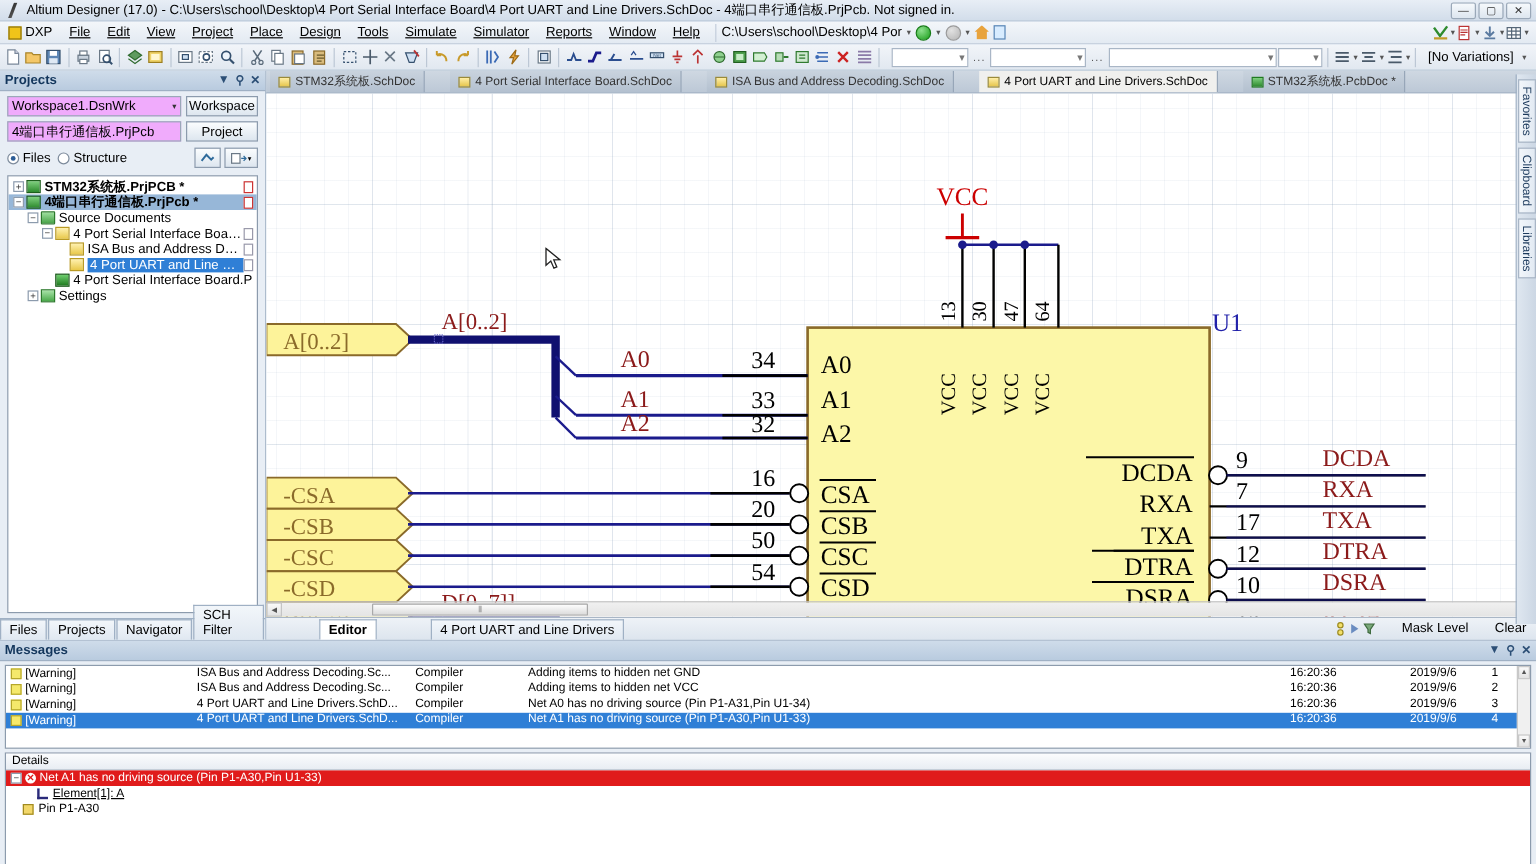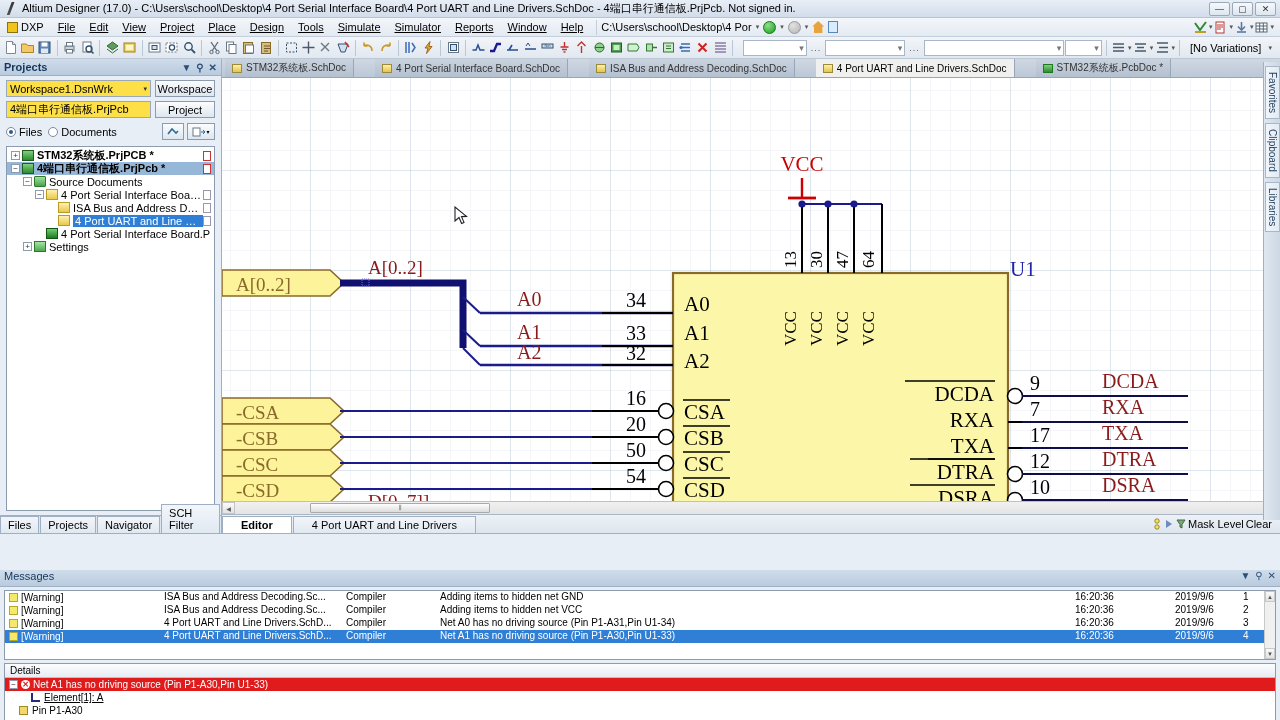--- a/index.html
+++ b/index.html
@@ -81,21 +81,21 @@
   .panel { width:222px; background:#e8eef5; border-right:1px solid #9fb0c4; display:flex; flex-direction:column; }
   .panel-head {
     height:17px; background:linear-gradient(#cfdcea,#b9cbdf);
     border-bottom:1px solid #9fb0c4;
     display:flex;align-items:center;padding:0 4px; font-weight:bold; font-size:11px; color:#13365c;
   }
   .panel-head .ph-btns { margin-left:auto; display:flex;gap:5px; color:#2c4f76; font-size:10px; }
   .panel-body { flex:1; padding:4px 6px; display:flex;flex-direction:column; gap:4px; }
   .row-combo { display:flex; gap:4px; }
   .combo {
-    flex:1; height:17px; border:1px solid #9aa8b8; background:#fde047;
+    flex:1; height:17px; border:1px solid #9aa8b8; background:#f0abfc;
     display:flex;align-items:center; padding:0 3px; font-size:11px;
   }
   .combo .cv { flex:1; white-space:nowrap; overflow:hidden; }
   .combo .ca { font-size:7px;color:#333; }
   .pbtn {
     width:60px;height:17px;border:1px solid #8c9bad;
     background:linear-gradient(#fbfdfe,#dde6ef);
     display:flex;align-items:center;justify-content:center;font-size:11px;
   }
   .radio-row { display:flex;align-items:center;gap:6px; margin-top:1px;}
@@ -173,30 +173,30 @@
   }
   .hthumb { position:absolute; top:1px; bottom:1px; left:88px; width:180px;
     background:linear-gradient(#fdfdfd,#dcdcdc); border:1px solid #a9a9a9; border-radius:1px;
     display:flex;align-items:center;justify-content:center;font-size:7px;color:#777;}
 
   .editor-status {
     height:19px; background:linear-gradient(#eef2f7,#dde5ee); border-top:1px solid #a9b6c6;
     display:flex; align-items:center; font-size:11px;
   }
   .es-left { display:flex; align-items:flex-end; height:100%; }
-  .es-right{ margin-left:auto; display:flex;align-items:center;gap:2px; padding-right:8px;}
-  .etab { padding:2px 18px;border:1px solid #9fb0c4;border-bottom:none;background:linear-gradient(#f2f6fa,#e0e8f1);margin-right:1px;font-size:11px;}
+  .es-right{ margin-left:auto; display:flex;align-items:center;gap:22px; padding-right:8px;}
+  .etab { padding:2px 7px;border:1px solid #9fb0c4;border-bottom:none;background:linear-gradient(#f2f6fa,#e0e8f1);margin-right:1px;font-size:11px;margin-left:44px;}
   .etab.act{ background:#fff;font-weight:bold;}
   .mask-ic { display:flex;gap:2px;align-items:center; }
 
   
   .messages { height:228px; background:#e8eef5; border-top:1px solid #9fb0c4; display:flex;flex-direction:column; }
   .msg-head {
     height:17px; background:linear-gradient(#cfdcea,#b9cbdf); border-bottom:1px solid #9fb0c4;
-    display:flex;padding:0 4px;font-weight:normal;font-size:11px;color:#13365c;margin-top:36px;
+    display:flex;align-items:center;padding:0 4px;font-weight:bold;font-size:11px;color:#13365c;
   }
   .msg-head .ph-btns{margin-left:auto;display:flex;gap:5px;color:#2c4f76;font-size:10px;}
   .msg-table { background:#fff; border:1px solid #8c9bad; margin:3px 4px 0 4px; height:70px; overflow:hidden; position:relative;}
   .mt-head { display:flex; height:14px; background:linear-gradient(#fbfcfd,#e8edf3); border-bottom:1px solid #b9c3cf;font-size:10px;}
   .mt-head > div { border-right:1px solid #cdd5de; padding:1px 4px; overflow:hidden;white-space:nowrap; }
   .mt-row { display:flex; height:13px; font-size:10px; }
   .mt-row.sel { background:#2f7fd6; color:#fff; }
   .mt-row > div { padding:0 4px; overflow:hidden;white-space:nowrap; }
   .warnchip { width:9px;height:9px;background:#f5e96b;border:1px solid #b6a72a;margin-right:3px;flex:none;}
   .c-class{width:155px;display:flex;align-items:center;}
@@ -600,21 +600,21 @@
           </div>
           <div class="pbtn">Project</div>
         </div>
         <div class="radio-row">
           <label class="radio">
             <span class="rdot on"></span>
             <span>Files</span>
           </label>
           <label class="radio">
             <span class="rdot"></span>
-            <span>Documents</span>
+            <span>Structure</span>
           </label>
           <span class="rr-btns">
             <span class="ricon">
                 <svg width="14" height="12" viewBox="0 0 14 12">
                   <path d="M2 8 L6 3 L10 7 L12 5" stroke="#2f6b9b" stroke-width="1.6" fill="none"></path>
                 </svg>
               </span>
             <span class="ricon" style="width:28px;">
                 <svg width="14" height="12" viewBox="0 0 14 12">
                   <rect x="1" y="2" width="7" height="8" fill="#fff" stroke="#6a7886"></rect>

